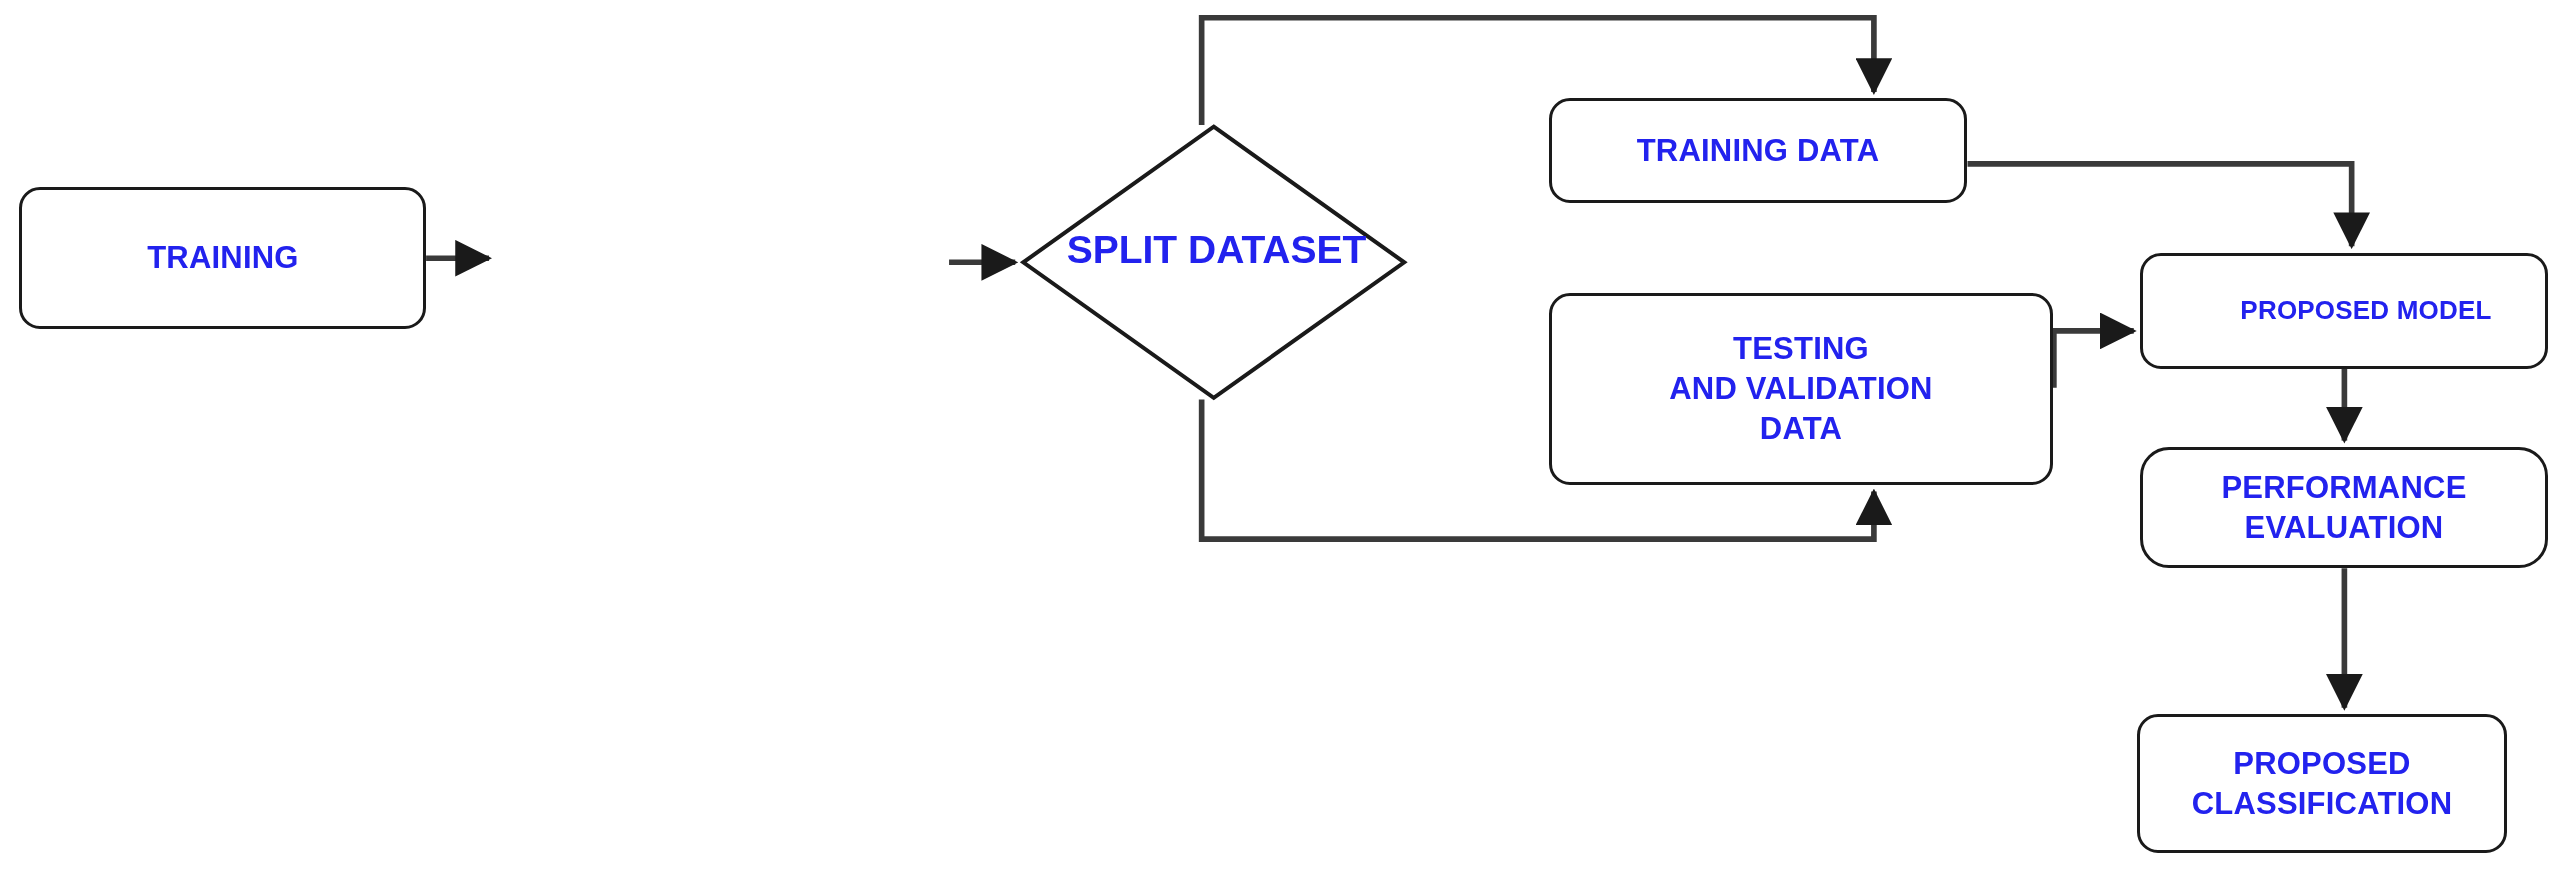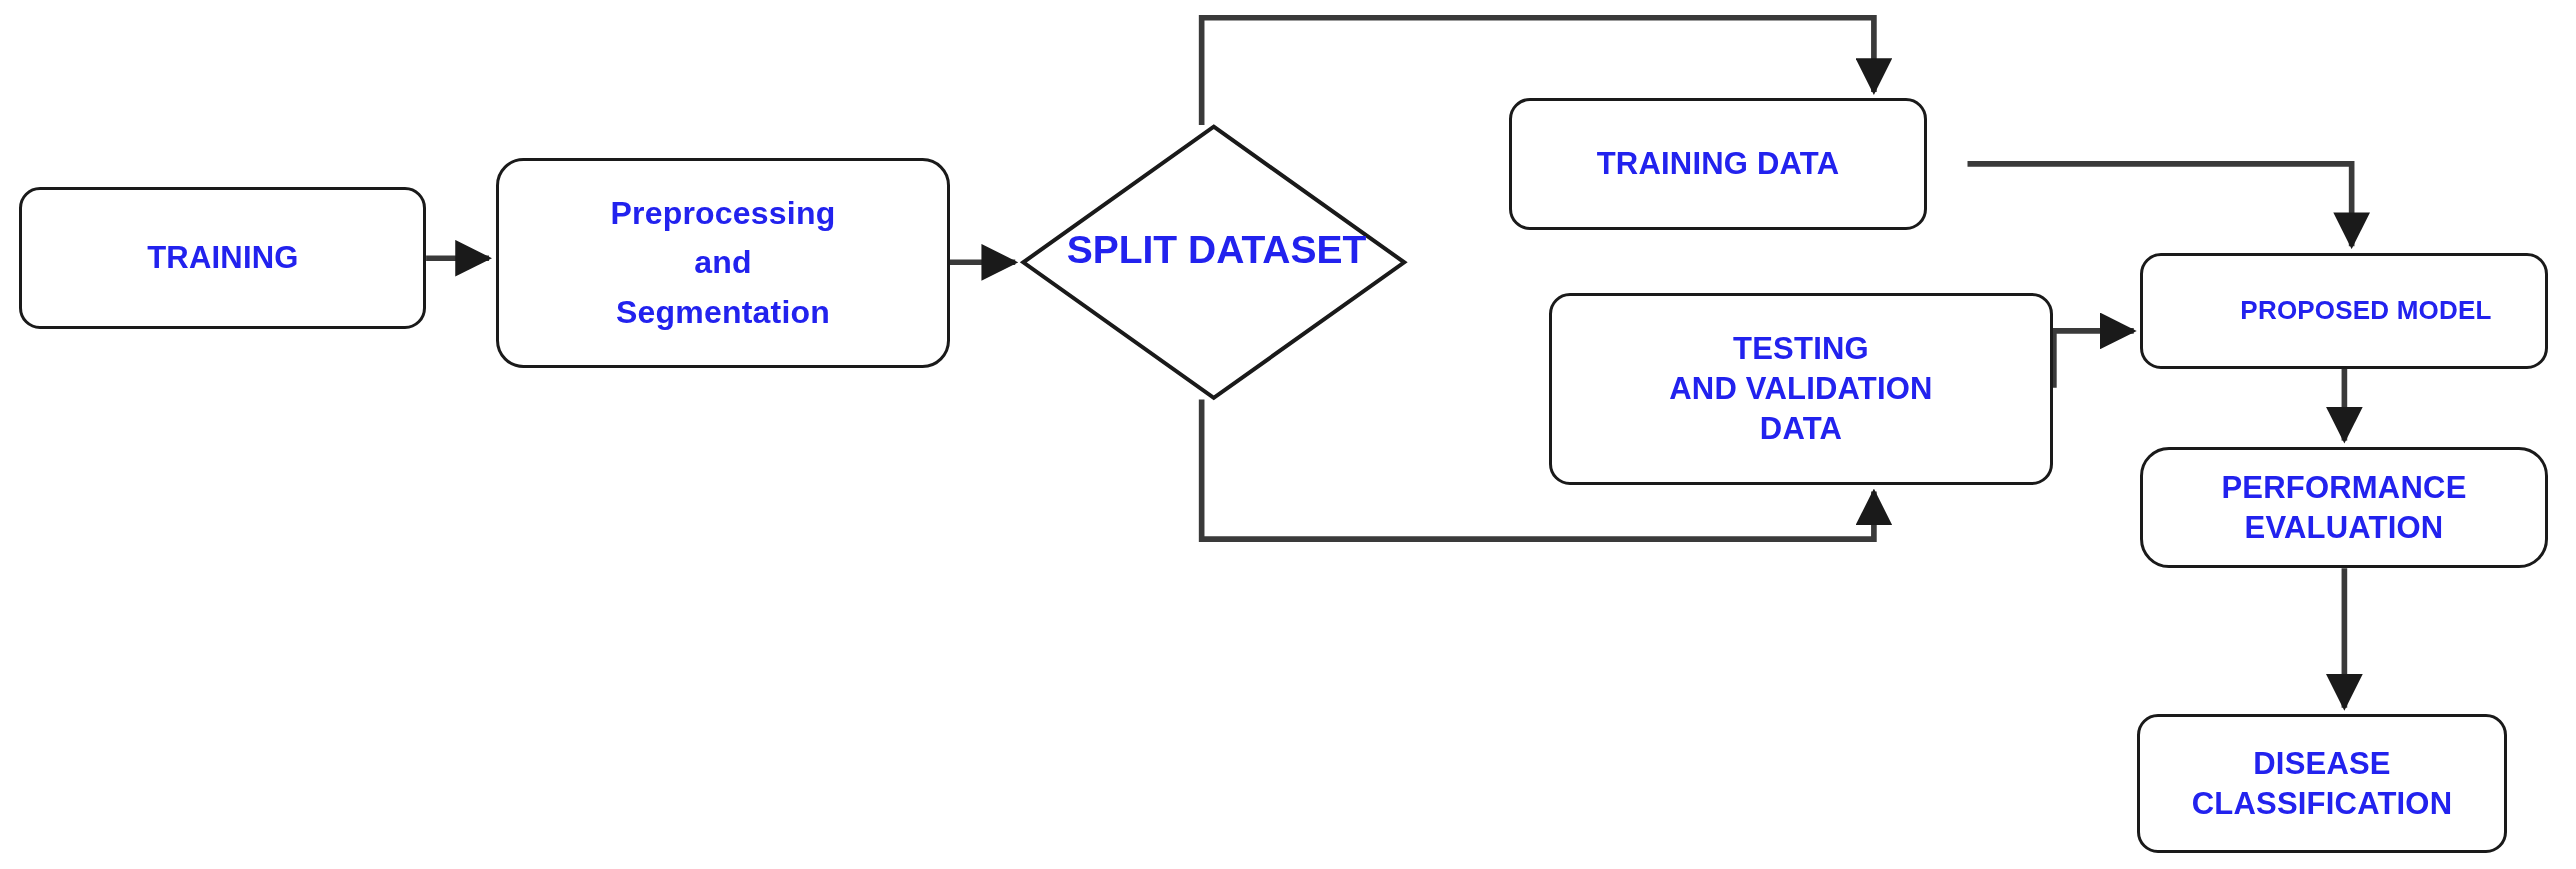--- a/index.html
+++ b/index.html
@@ -46,21 +46,21 @@
     letter-spacing: 0.2px;
     white-space: pre-line;
     user-select: none;
   }
   .node-label.wide {
     white-space: nowrap;
   }
   
   #node-dataset       { left: 19.4px;   top: 187px; width: 407px; height: 142px; }
   #node-preprocessing { left: 496px;  top: 158px; width: 454px; height: 210px; border-radius: 27.4px; }
-  #node-training      { left: 1509px; top: 98px; width: 418px; height: 132px; }
+  #node-training      { left: 1549px; top: 98px; width: 418px; height: 105px; }
   #node-testing       { left: 1549px; top: 293px; width: 504px; height: 192px; }
   #node-proposed      { left: 2140px; top: 253px; width: 408px; height: 116px; }
   #node-performance   { left: 2140px; top: 447px; width: 408px; height: 121px; border-radius: 29px; }
   #node-disease       { left: 2137px; top: 714px; width: 370px; height: 139px; }
 
   
   #node-preprocessing .node-label {
     font-size: 32px;
     line-height: 1.55;
   }
@@ -123,25 +123,20 @@
       <path d="M 2905 704 L 2905 877" marker-end="url(#arrow)"></path>
     </g>
 
     <polygon points="1504,157 1740,325 1504,493 1268,325" fill="#ffffff" stroke="#1a1a1a" stroke-width="5"></polygon>
   </svg>
 
   <div class="node" id="node-dataset">
     <span class="node-label">TRAINING</span>
   </div>
 
-  <div class="node" id="node-preprocessing">
-    <span class="node-label">Preprocessing
-and
-Segmentation</span>
-  </div>
 
   <div class="diamond-hit"></div>
   <div class="diamond-label">SPLIT DATASET</div>
 
   <div class="node" id="node-training">
     <span class="node-label wide">TRAINING DATA</span>
   </div>
 
   <div class="node" id="node-testing">
     <span class="node-label">TESTING
@@ -152,18 +147,18 @@
   <div class="node" id="node-proposed">
     <span class="node-label wide">PROPOSED MODEL</span>
   </div>
 
   <div class="node" id="node-performance">
     <span class="node-label">PERFORMANCE
 EVALUATION</span>
   </div>
 
   <div class="node" id="node-disease">
-    <span class="node-label">DISEASE
+    <span class="node-label">PROPOSED
 CLASSIFICATION</span>
   </div>
 
 </div>
 
 
 </body></html>

